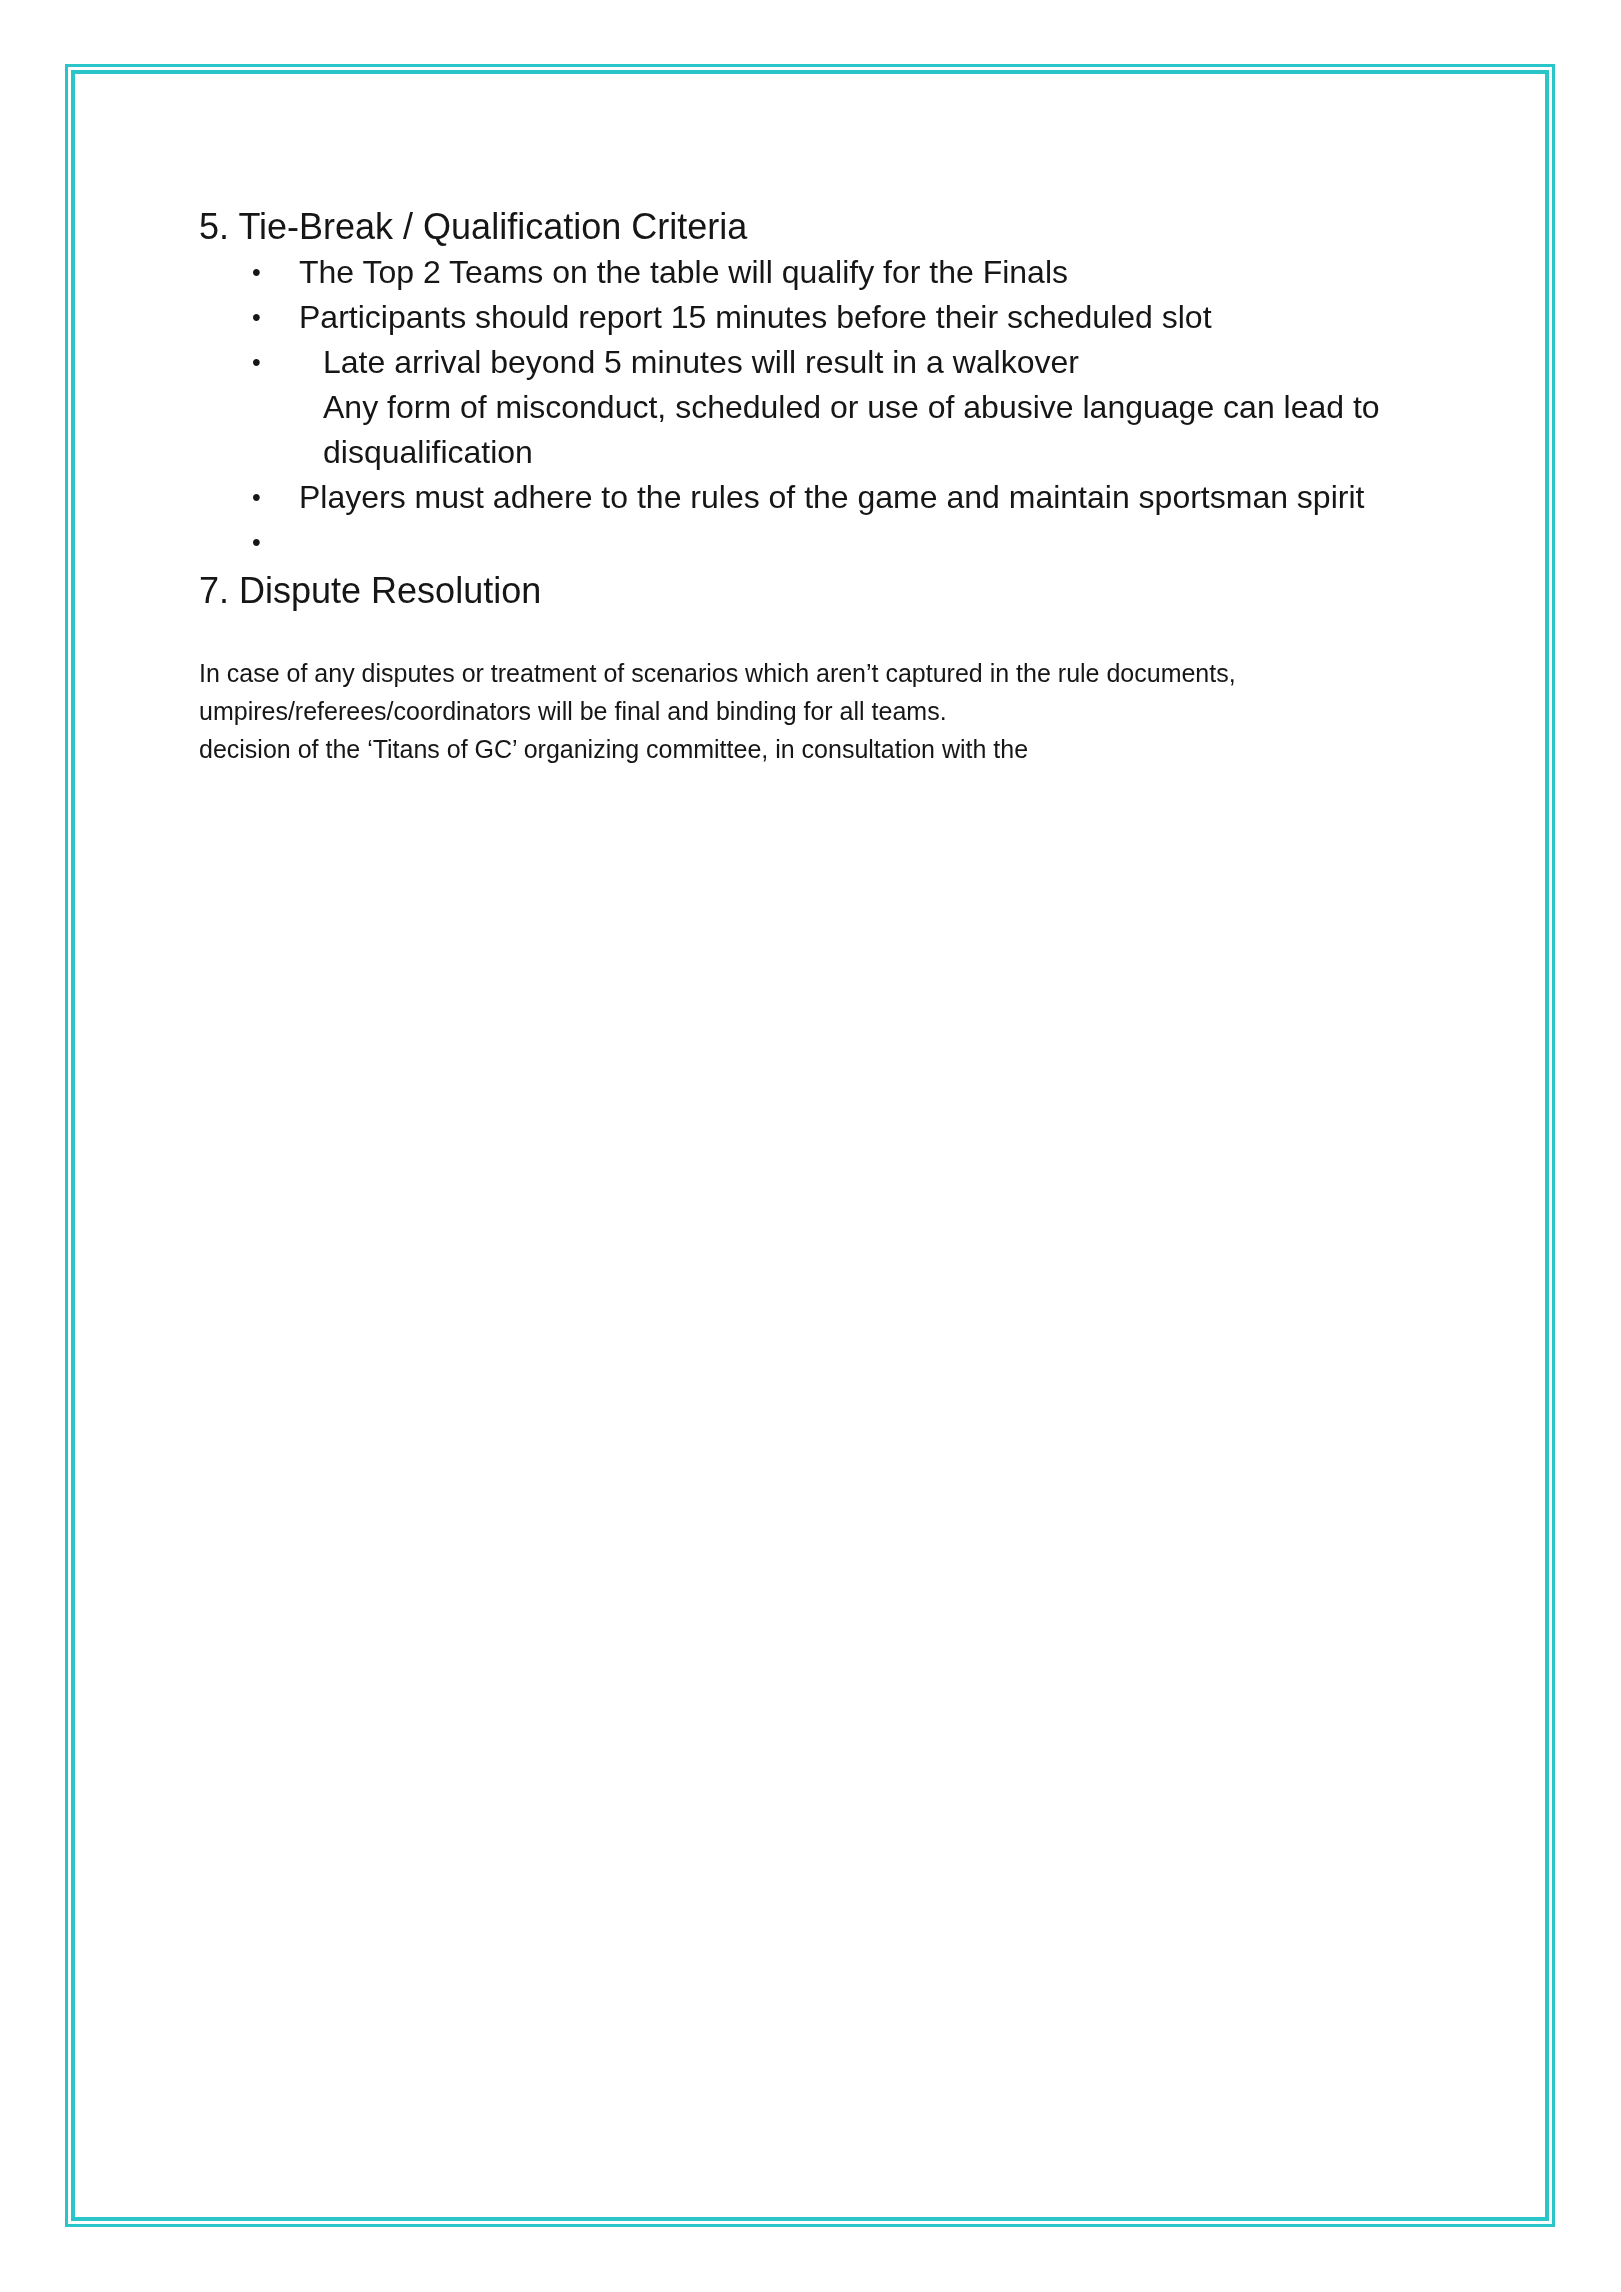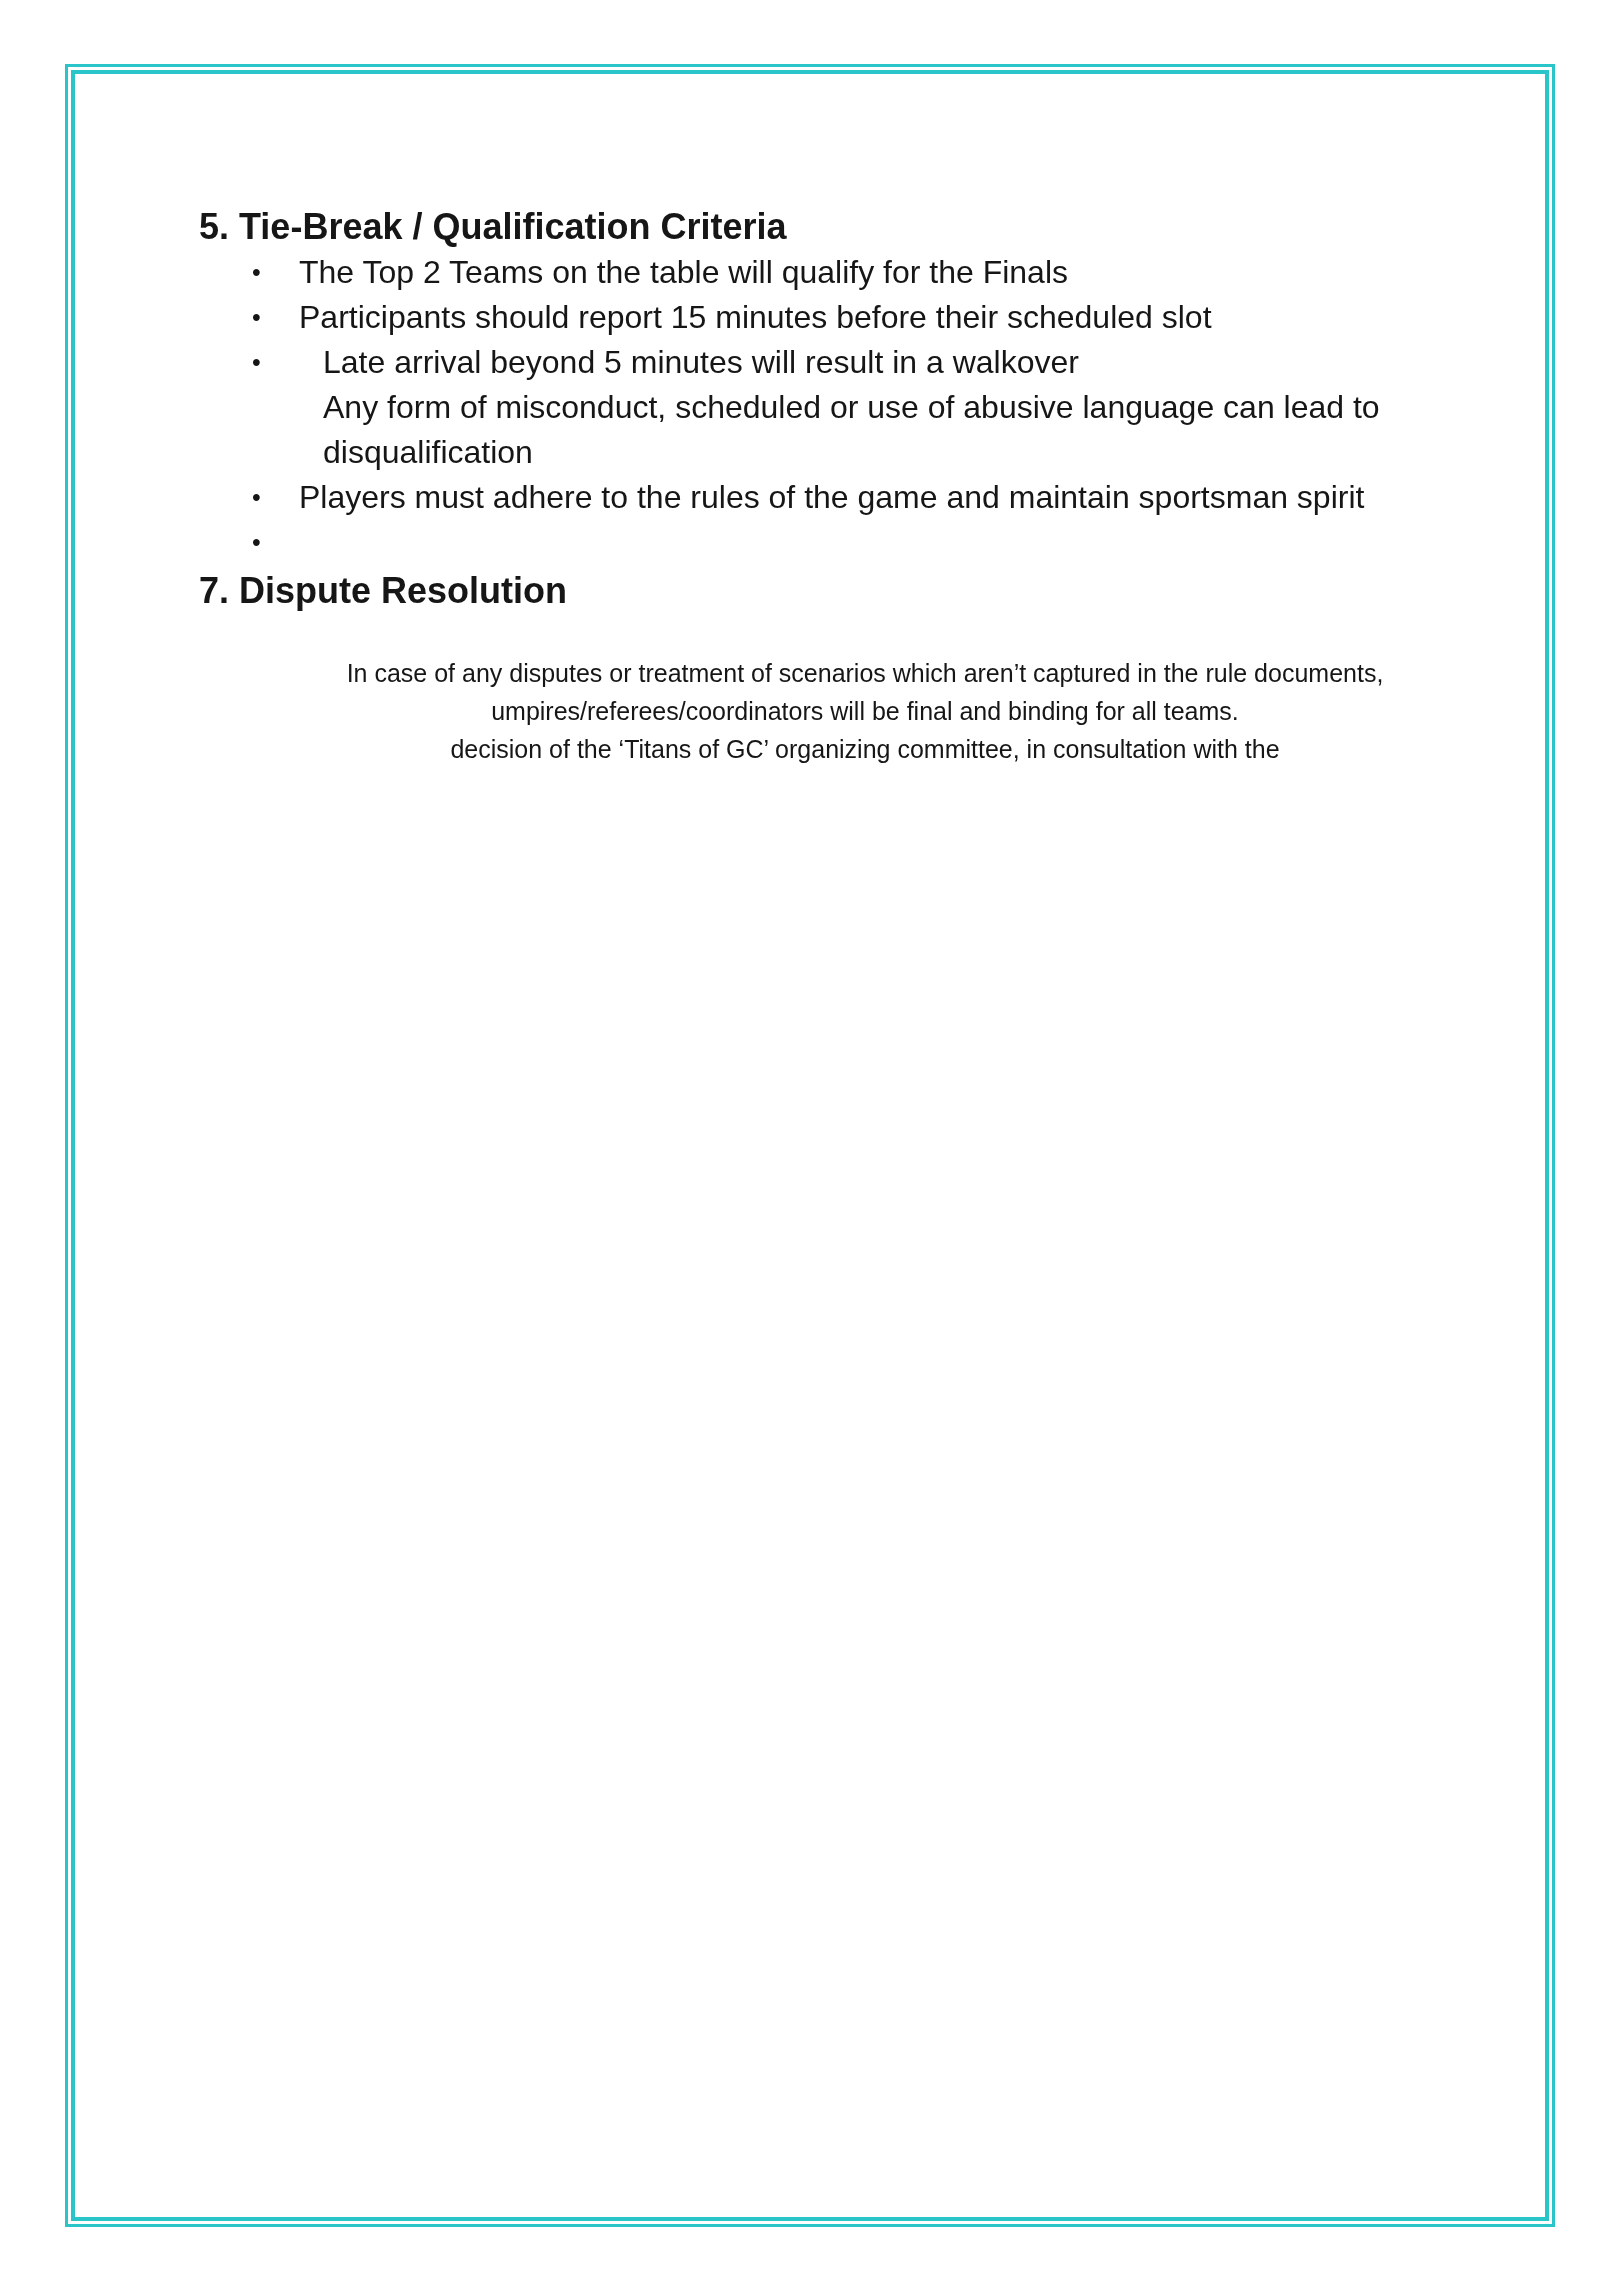--- a/index.html
+++ b/index.html
@@ -30,21 +30,21 @@
   }
 
   .content{
     position:absolute; left:0; top:0; right:0;
     padding:203px 90px 0 199px;
   }
 
   .heading{
     margin:0;
     font-size:36px; line-height:47px;
-    font-weight:bold;
+    font-weight:normal;
     color:var(--ink);
     letter-spacing:0;
   }
   .heading-guidelines{ margin-top:63px; }
   .heading-dispute{ margin-top:1.8px; }
 
   ul.blist{
     list-style:none;
     margin:0; padding:0 0 0 53px;
   }
@@ -60,21 +60,21 @@
     font-size:32px; line-height:45px;
     color:var(--ink);
   }
   .litext .line{ display:block;margin-left:24px; }
 
   .para{
     margin:40px 0 0 0;
     font-size:25px; line-height:38px;
     color:var(--ink);
   }
-  .para .pline{ display:block;text-align:center; }
+  .para .pline{ display:block; }
 </style>
 </head>
 <body>
 
 <div class="page">
 
   <div class="frame-outer">
     <div class="frame-inner"></div>
   </div>
 

